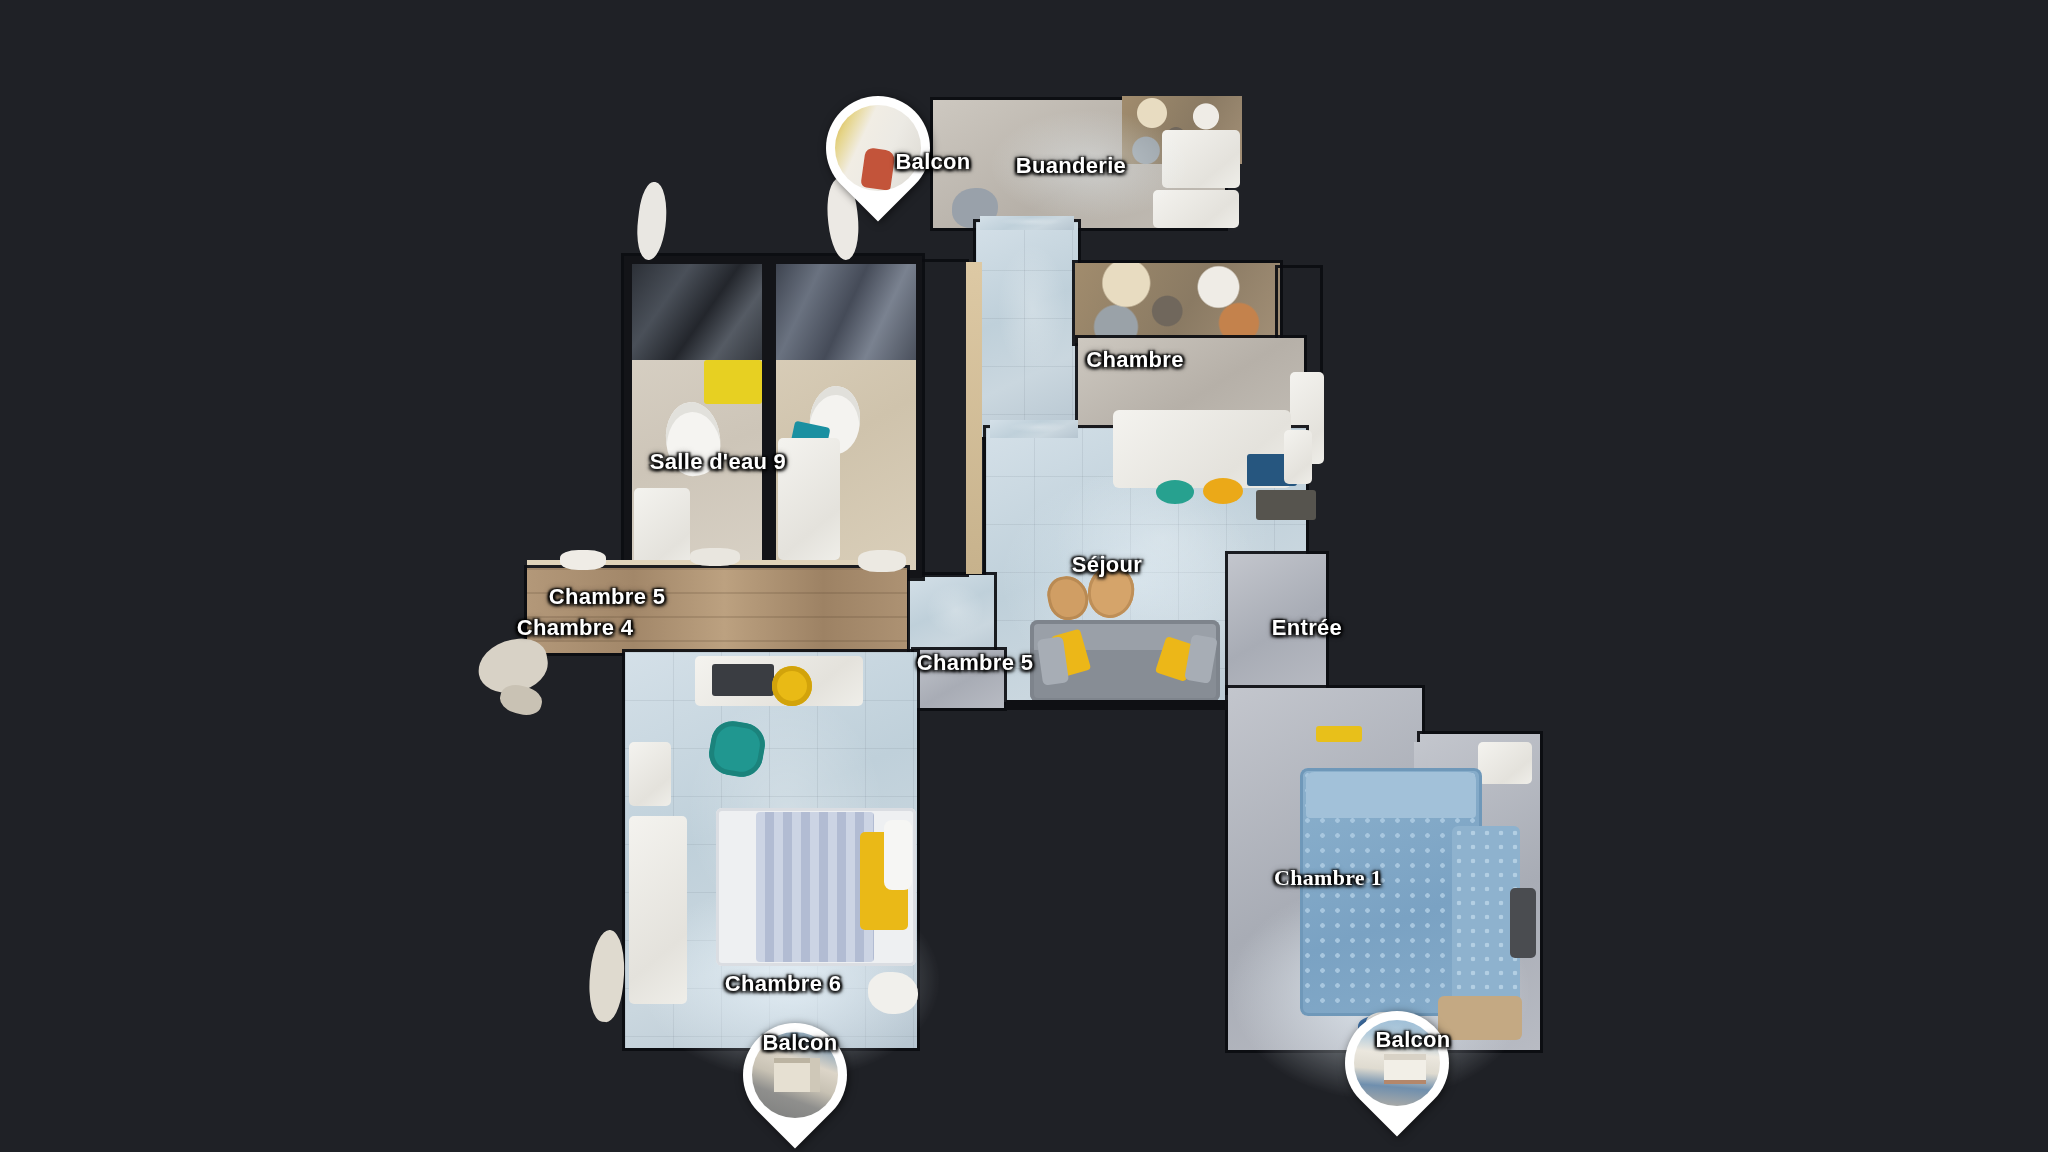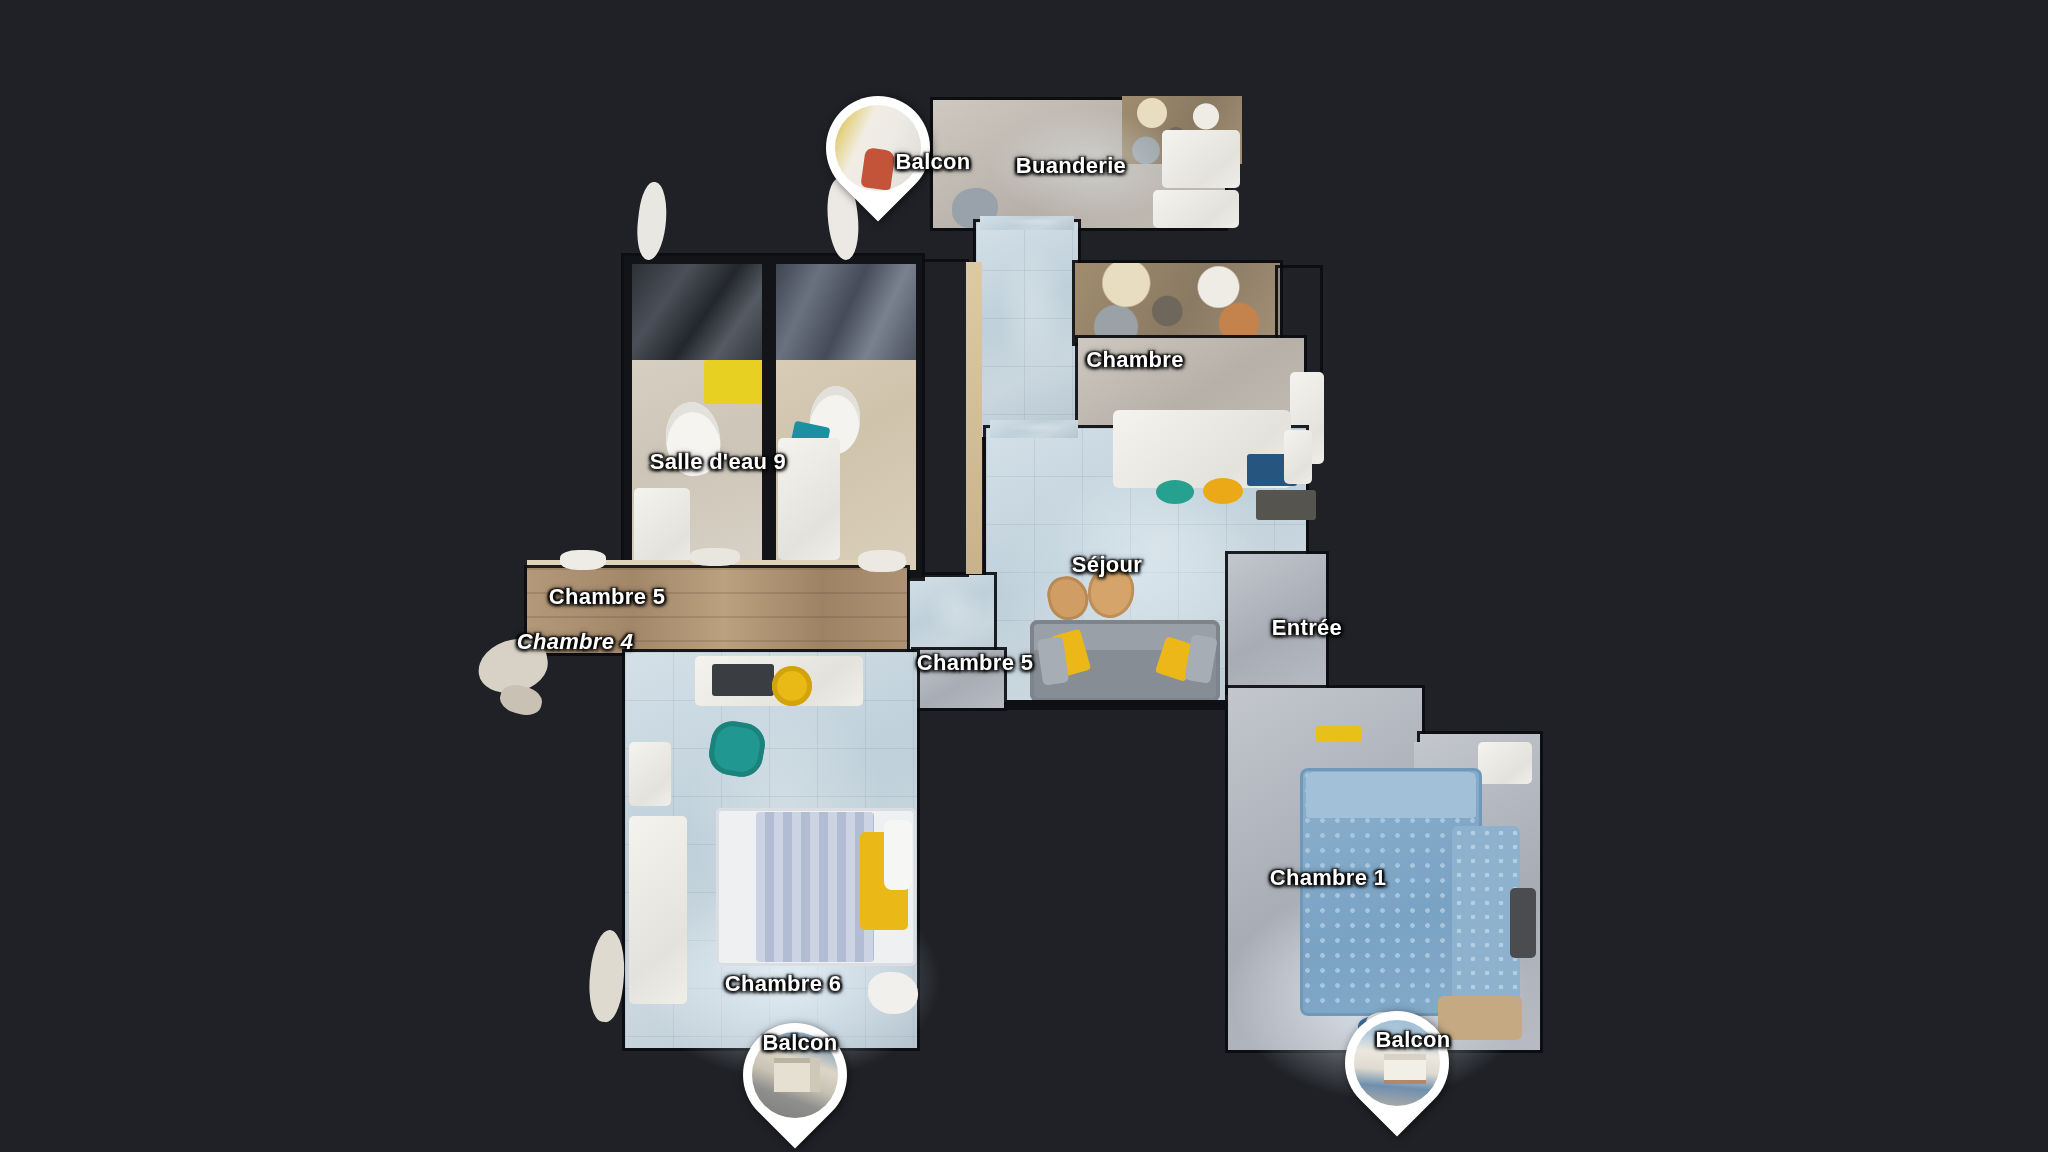--- a/index.html
+++ b/index.html
@@ -174,24 +174,24 @@
 
     <div class="abs" style="left:1006px;top:700px;width:222px;height:10px;background:#0f1014;"></div>
   </div>
 
   <span class="room-label" style="left:933px;top:162px;">Balcon</span>
   <span class="room-label" style="left:1071px;top:166px;">Buanderie</span>
   <span class="room-label" style="left:1135px;top:360px;">Chambre</span>
   <span class="room-label" style="left:718px;top:462px;">Salle d'eau 9</span>
   <span class="room-label" style="left:1107px;top:523px;margin-top:42px;">Séjour</span>
   <span class="room-label" style="left:607px;top:597px;">Chambre 5</span>
-  <span class="room-label" style="left:575px;top:642px;font-style:italic;">Chambre 4</span>
+  <span class="room-label" style="left:575px;top:628px;">Chambre 4</span>
   <span class="room-label" style="left:975px;top:663px;">Chambre 5</span>
   <span class="room-label" style="left:1307px;top:628px;">Entrée</span>
-  <span class="room-label" style="left:1328px;top:878px;">Chambre 1</span>
+  <span class="room-label" style="left:1328px;top:878px;font-family:Liberation Serif, serif;">Chambre 1</span>
   <span class="room-label" style="left:783px;top:984px;">Chambre 6</span>
   <span class="room-label" style="left:800px;top:1043px;">Balcon</span>
   <span class="room-label" style="left:1413px;top:1040px;">Balcon</span>
 
   <div class="pin" style="left:826px;top:96px;">
     <div class="pin-body"></div>
     <div class="pin-photo photo-balcony">
       <div class="chair-shape"></div>
     </div>
   </div>

